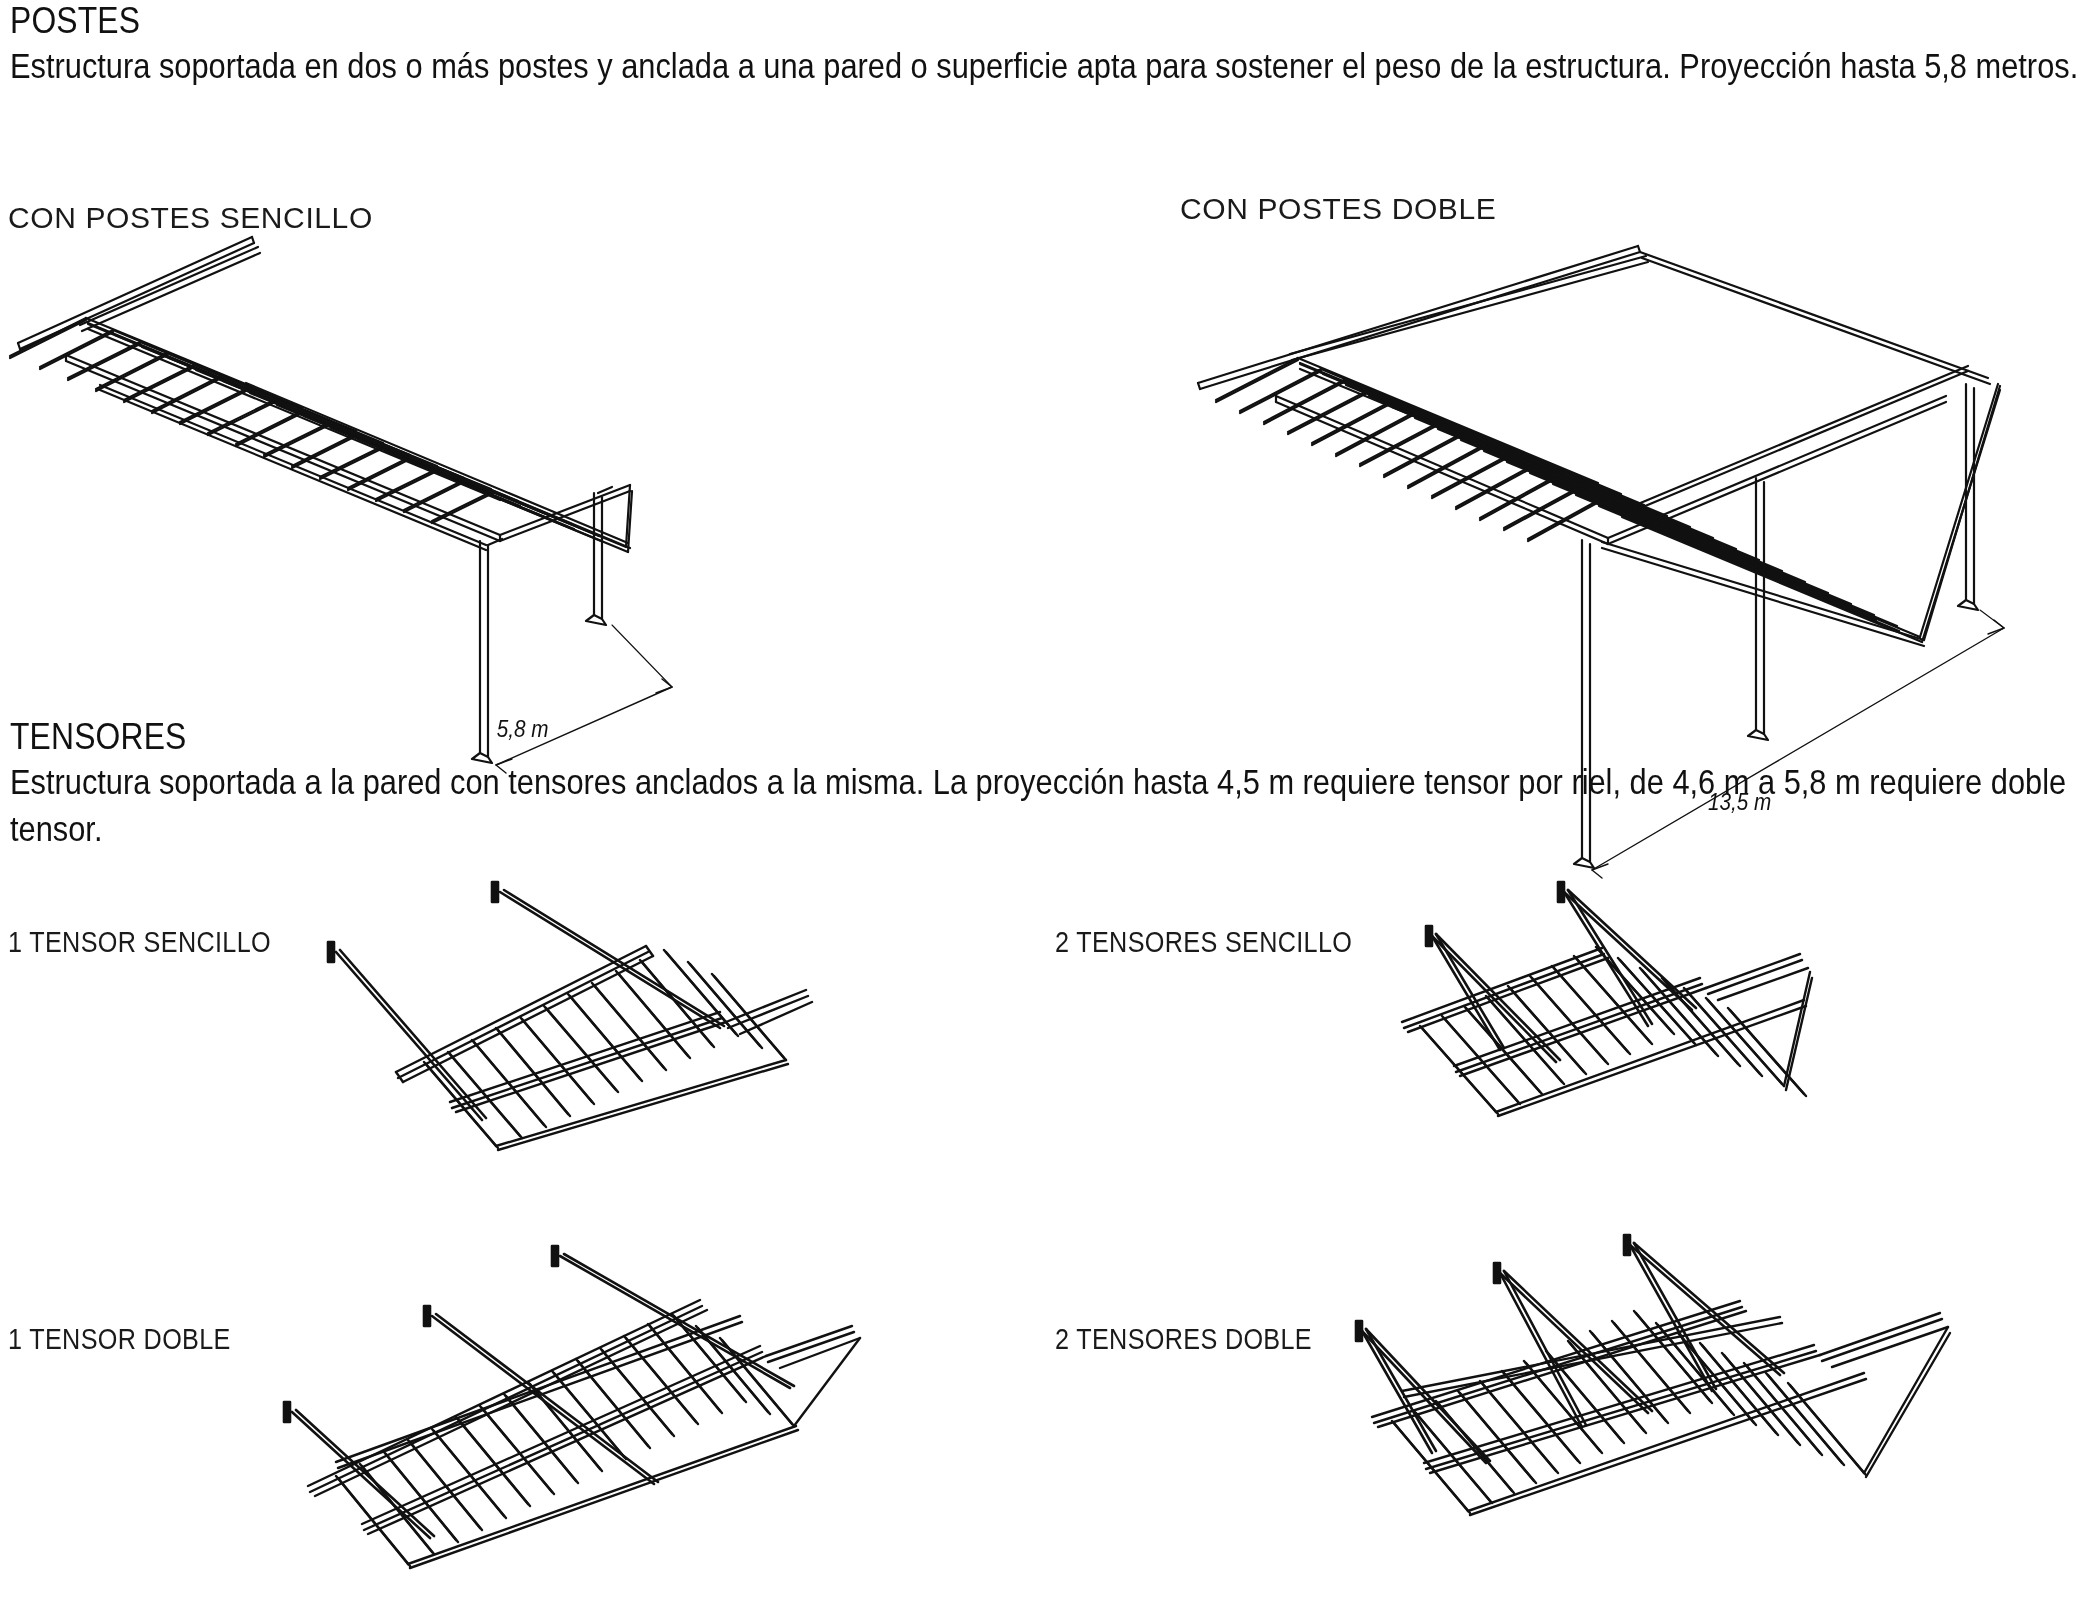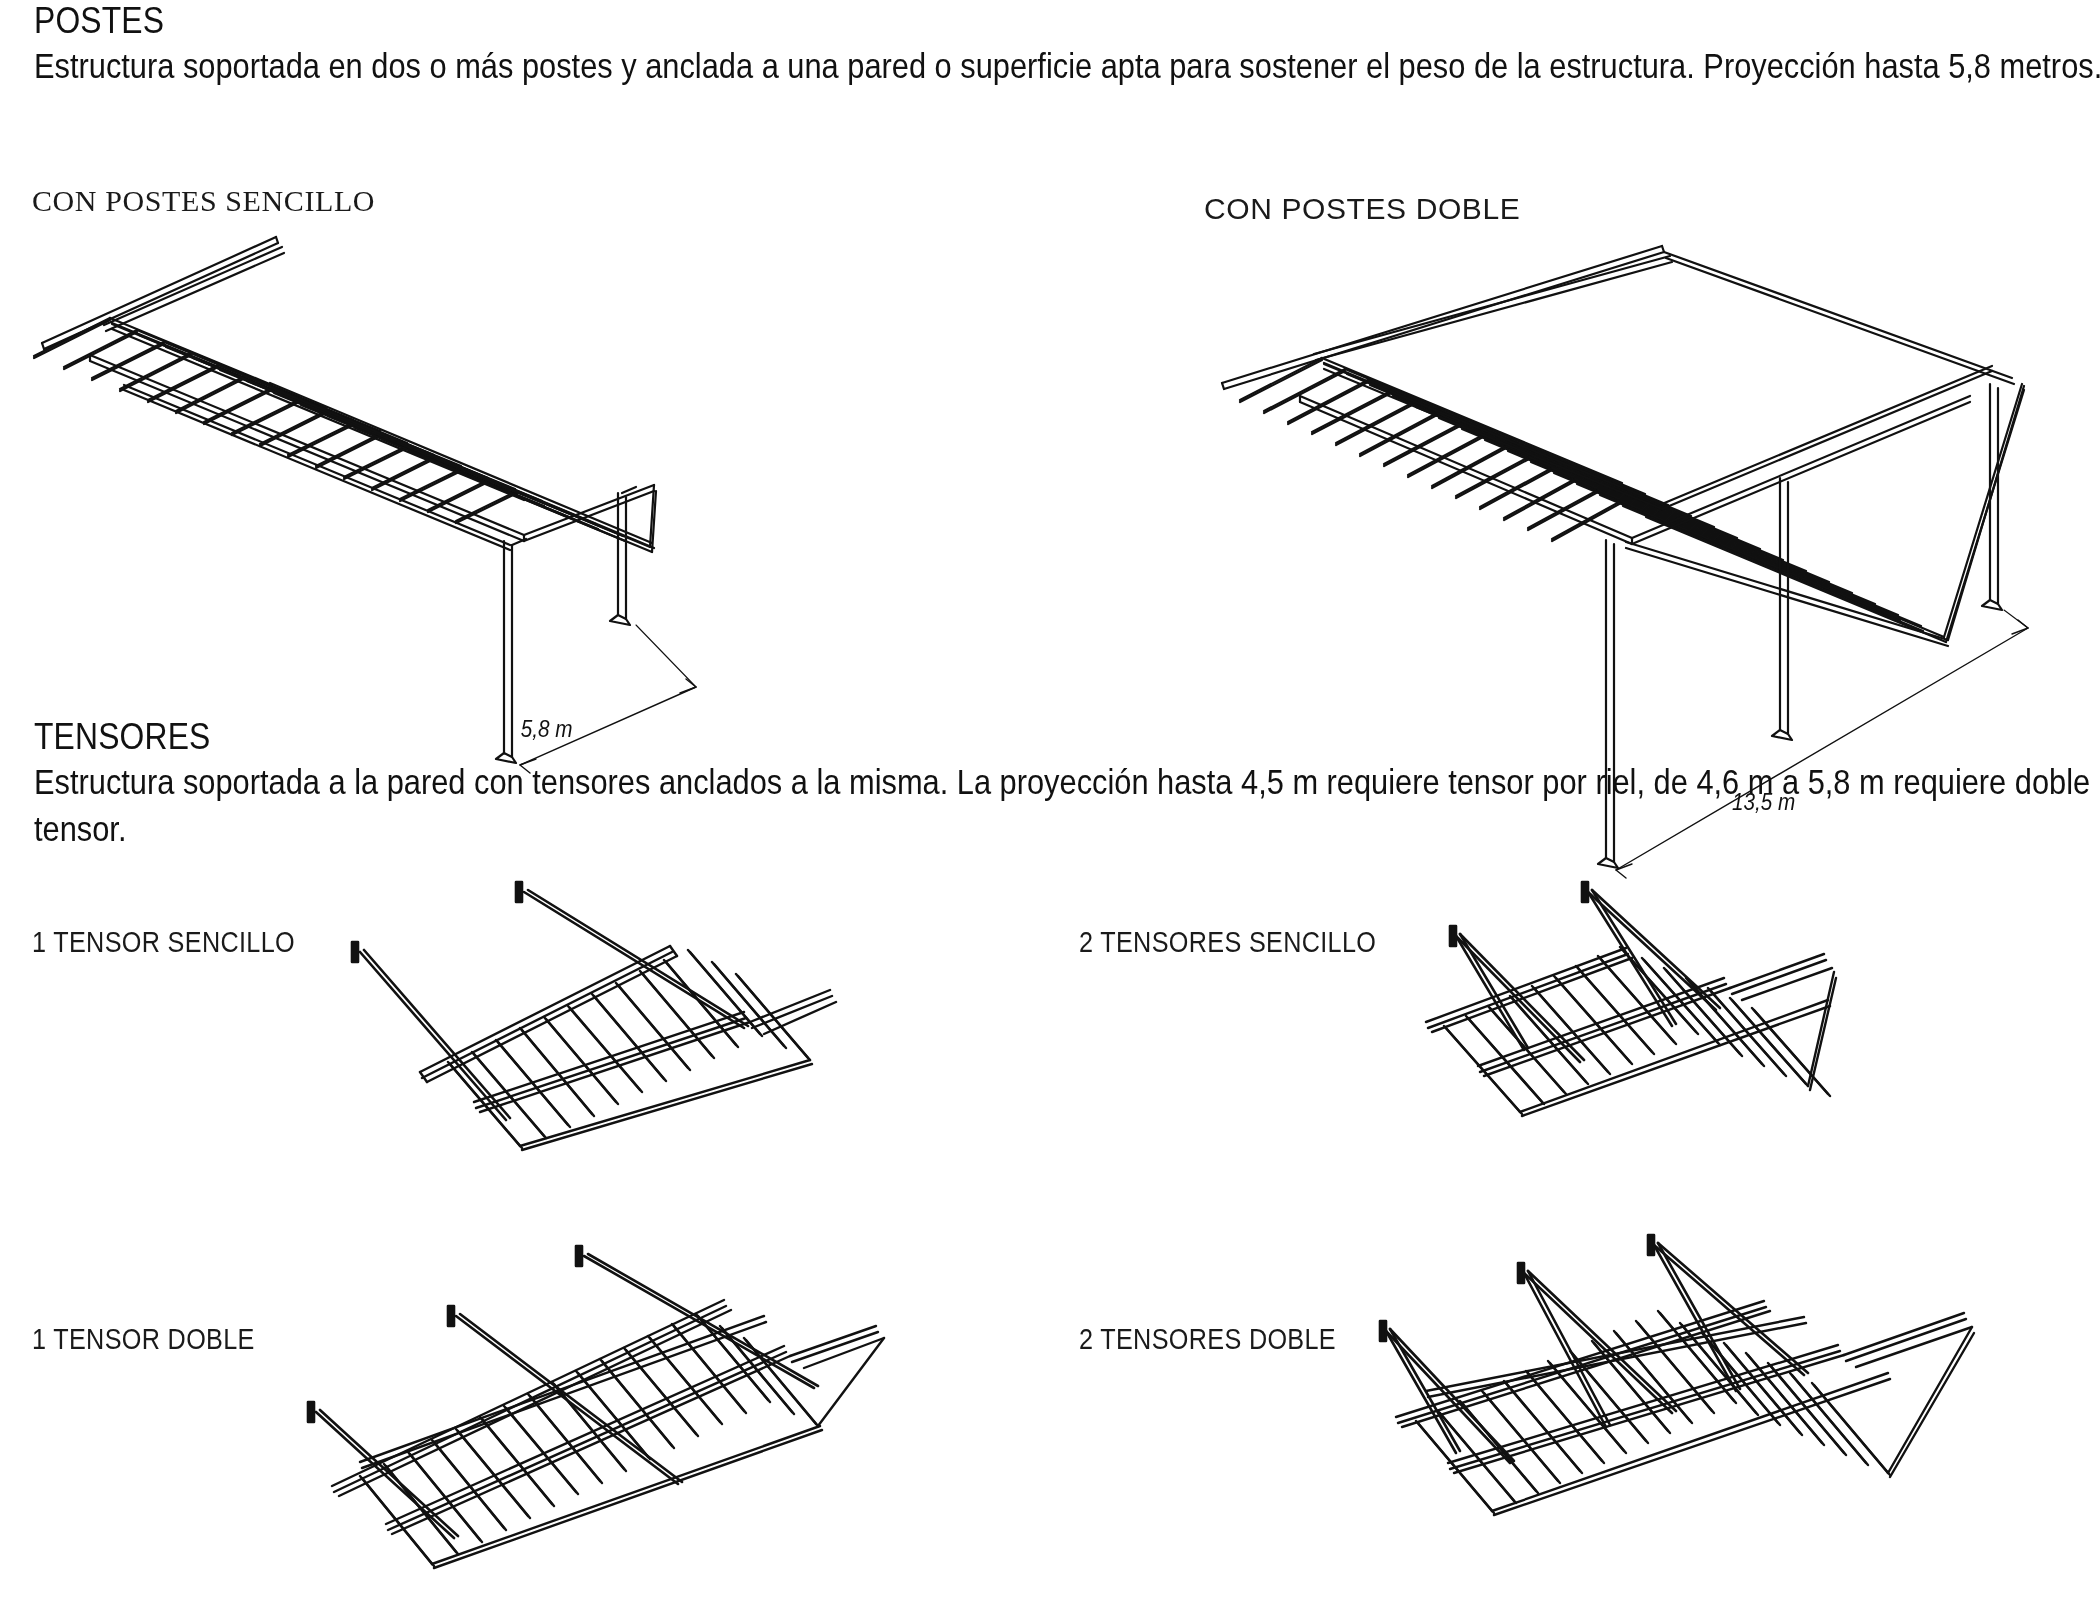--- a/index.html
+++ b/index.html
@@ -11,21 +11,20 @@
     width: 2100px;
     height: 1600px;
     position: relative;
     font-family: "Liberation Sans", sans-serif;
     color: #111111;
     overflow: hidden;
   }
   .page {
     position: absolute;
     inset: 0;
-    margin-left: 24px;
   }
 
   
   .sec-title {
     position: absolute;
     font-family: "Liberation Sans", sans-serif;
     font-size: 37px;
     font-weight: 400;
     letter-spacing: 0.2px;
     color: #111;
@@ -77,21 +76,21 @@
 </style>
 </head>
 <body>
 
 <div class="page">
 
   <div class="sec-title" style="left:10px; top:0px;">POSTES</div>
 
   <div class="sec-para" style="left:10px; top:42px;">Estructura soportada en dos o más postes y anclada a una pared o superficie apta para sostener el peso de la estructura. Proyección hasta 5,8 metros.</div>
 
-  <div class="fig-label" style="left:8px; top:184px;font-family:Liberation Serif, serif;">CON POSTES SENCILLO</div>
+  <div class="fig-label" style="left:8px; top:201px;">CON POSTES SENCILLO</div>
 
   <div class="fig-label" style="left:1180px; top:192px;">CON POSTES DOBLE</div>
 
   <div class="figure" style="left:0px; top:225px; width:680px; height:430px;">
     <svg width="680" height="430" viewBox="0 0 680 430">
       <g fill="none" stroke="#111" stroke-width="2.2" stroke-linecap="round" stroke-linejoin="round">
 
         <g>
           <path d="M 86 93 L 10 131"></path>
           <path d="M 86 95 L 10 133"></path>

